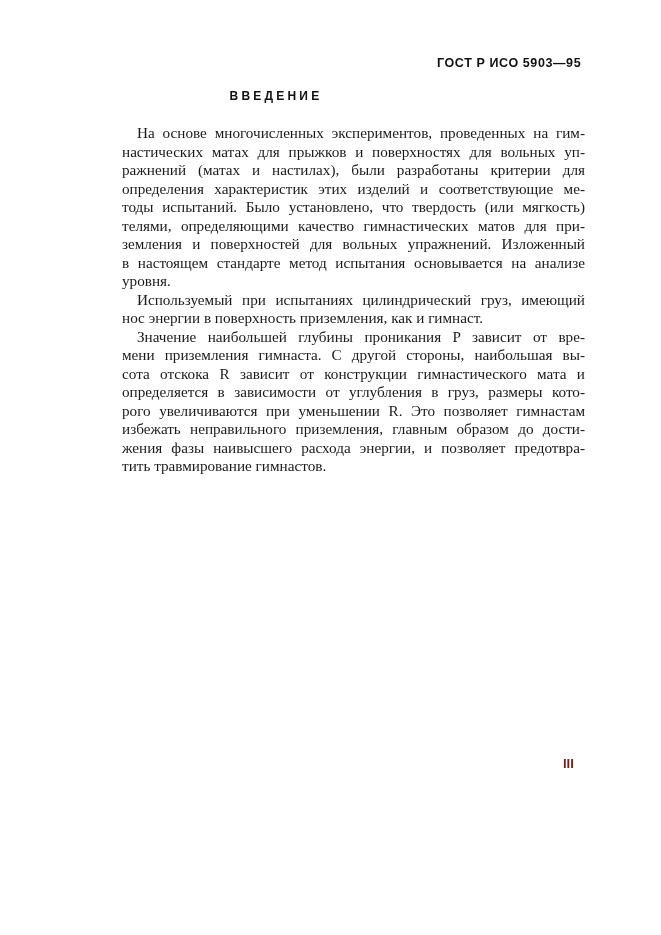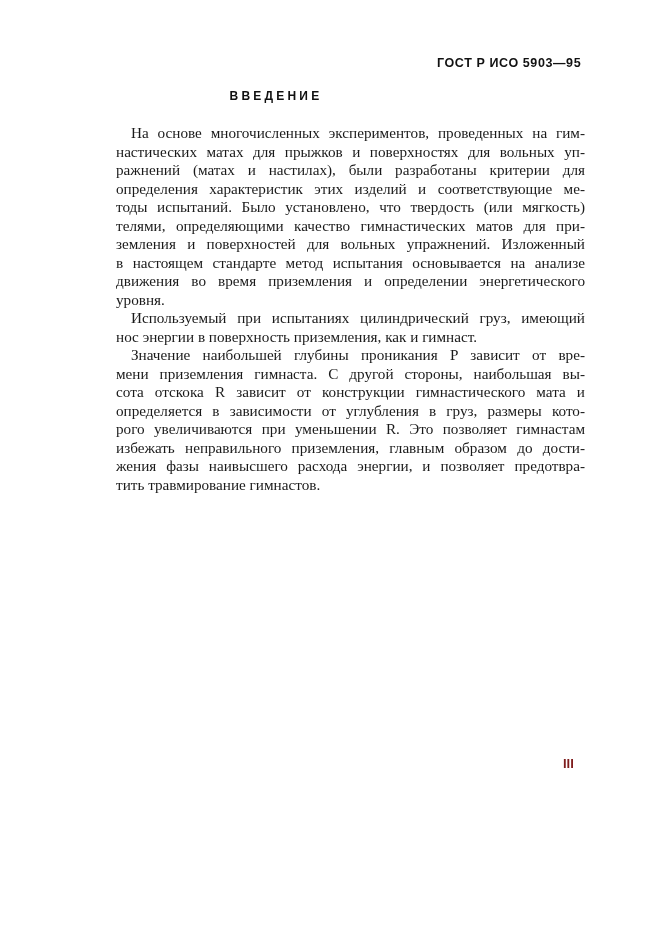--- a/index.html
+++ b/index.html
@@ -17,21 +17,21 @@
       font-size: 12px; letter-spacing: 3.2px; color: #111;
       padding-left: 20px; box-sizing: border-box;
     }
     .body-text {
       position: absolute; left: 116px; top: 124px; width: 469px;
       font-family: "Liberation Serif", serif; font-size: 15.2px;
       line-height: 18.5px; color: #1a1a1a;
     }
     .line {
       display: block; white-space: nowrap; text-align: justify;
-      text-align-last: justify; height: 18.5px; overflow: visible;
+      text-align-last: justify; height: 18.5px; overflow: visible; margin-left: 6px;
     }
     .line.last { text-align-last: left; }
     .indent { padding-left: 15px; }
     .page-number {
       position: absolute; left: 563px; top: 756px;
       font-family: "Liberation Sans", sans-serif; font-weight: bold;
       font-size: 13px; color: #7f1d1d;
     }
   </style>
 </head>
@@ -46,21 +46,20 @@
   <div class="body-text">
     <div>
       <span class="line indent">На основе многочисленных экспериментов, проведенных на гим-</span>
       <span class="line">настических матах для прыжков и поверхностях для вольных уп-</span>
       <span class="line">ражнений (матах и настилах), были разработаны критерии для</span>
       <span class="line">определения характеристик этих изделий и соответствующие ме-</span>
       <span class="line">тоды испытаний. Было установлено, что твердость (или мягкость)</span>
       <span class="line">телями, определяющими качество гимнастических матов для при-</span>
       <span class="line">земления и поверхностей для вольных упражнений. Изложенный</span>
       <span class="line">в настоящем стандарте метод испытания основывается на анализе</span>
-      <span class="line">движения во время приземления и определении энергетического</span>
       <span class="line last">уровня.</span>
     </div>
     <div>
       <span class="line indent">Используемый при испытаниях цилиндрический груз, имеющий</span>
       <span class="line last">нос энергии в поверхность приземления, как и гимнаст.</span>
     </div>
     <div>
       <span class="line indent">Значение наибольшей глубины проникания P зависит от вре-</span>
       <span class="line">мени приземления гимнаста. С другой стороны, наибольшая вы-</span>
       <span class="line">сота отскока R зависит от конструкции гимнастического мата и</span>

